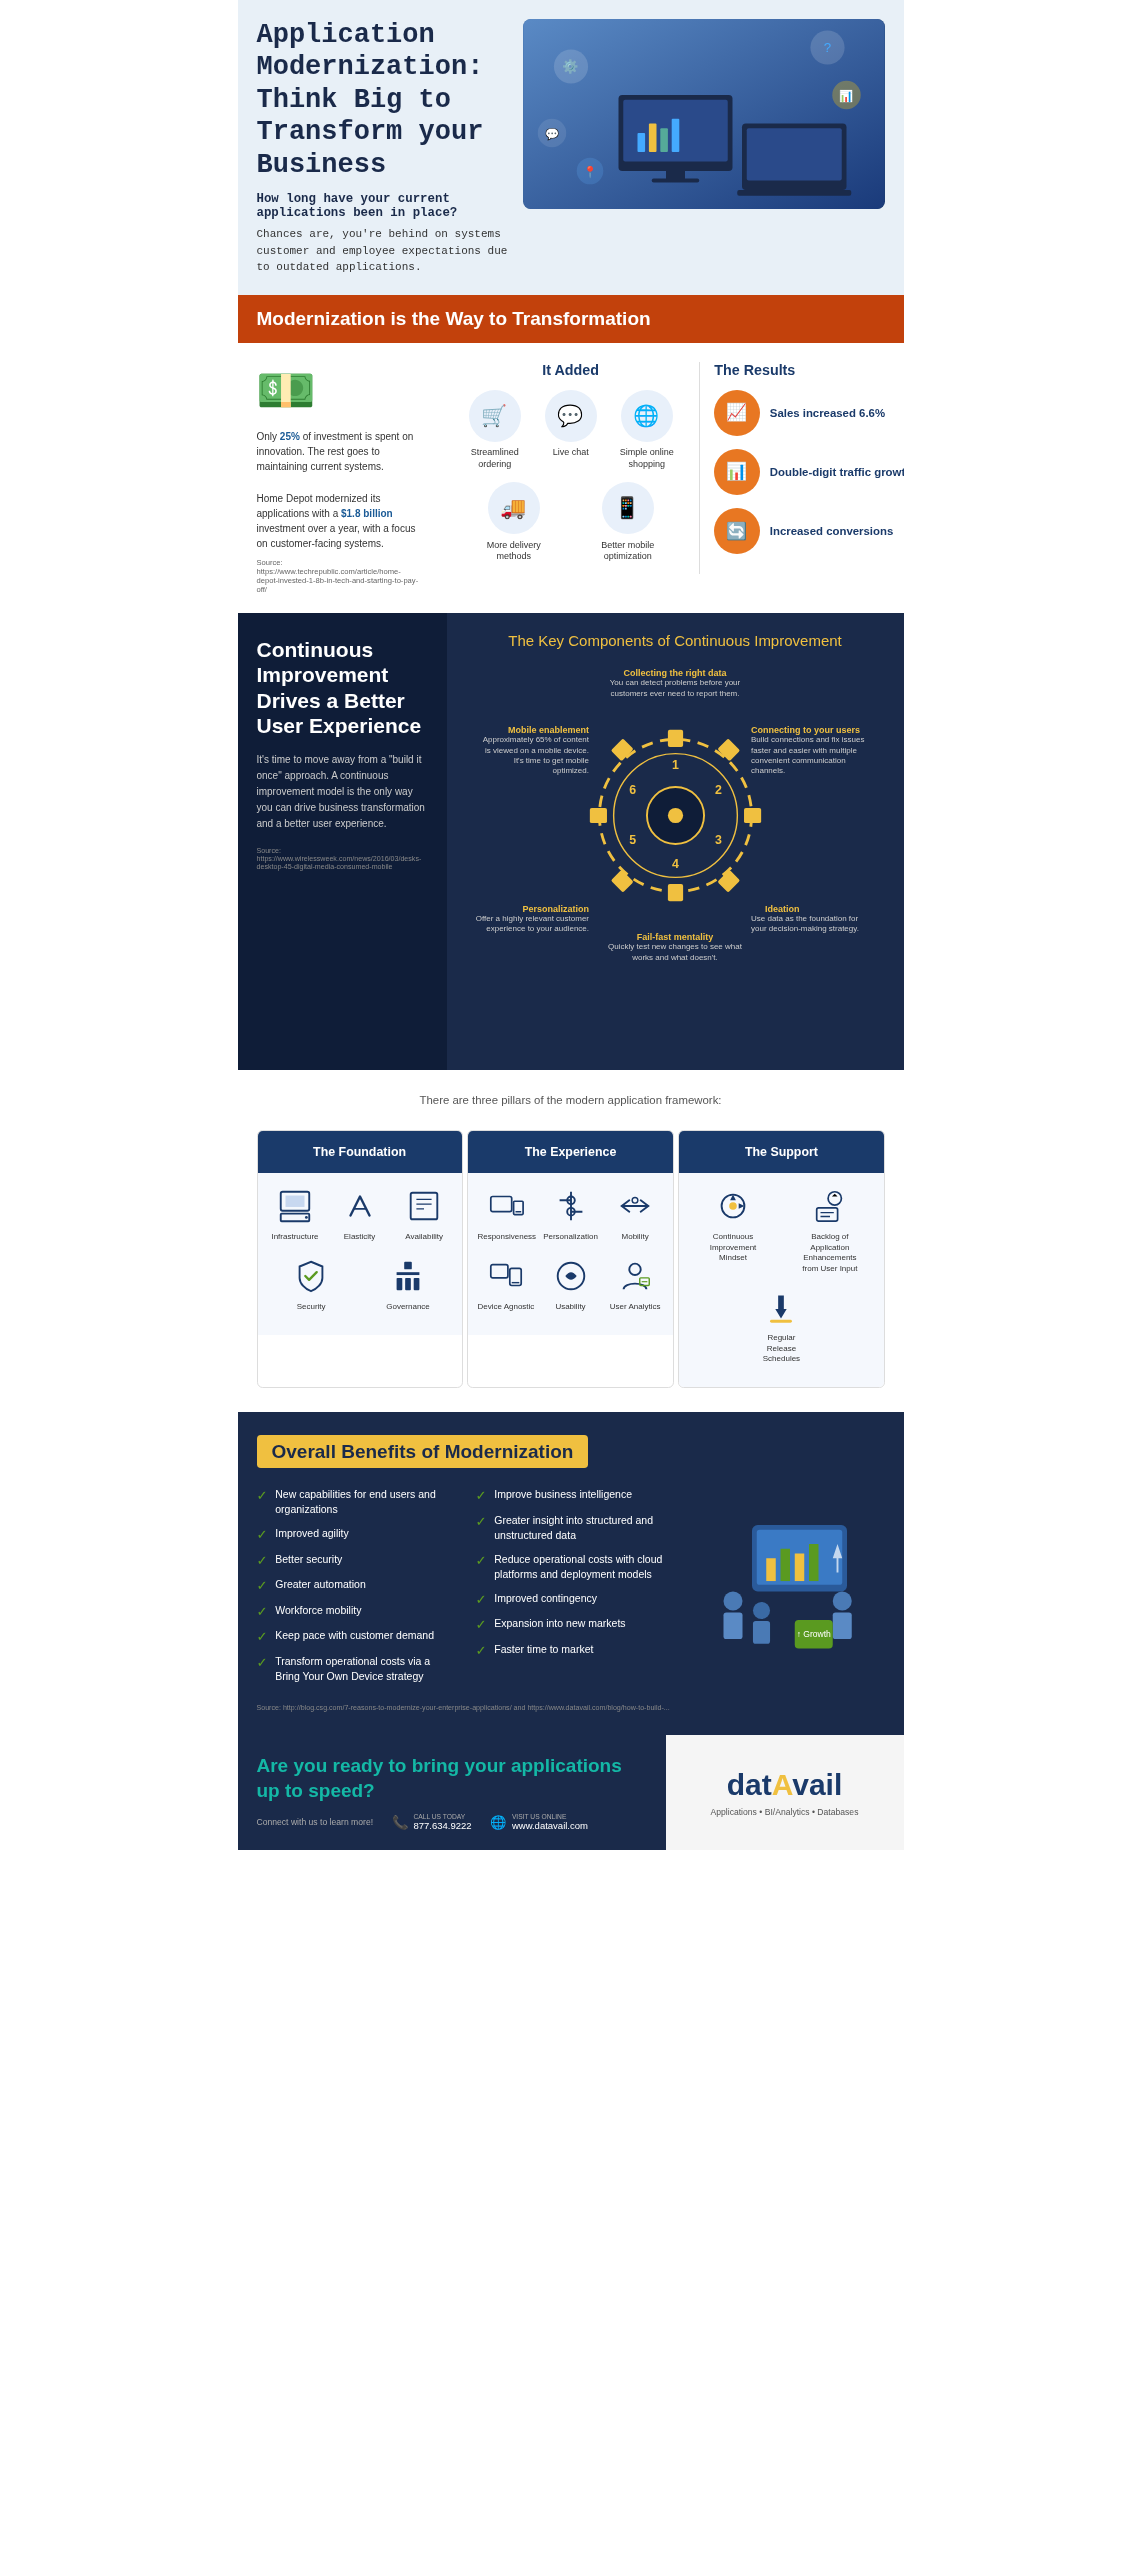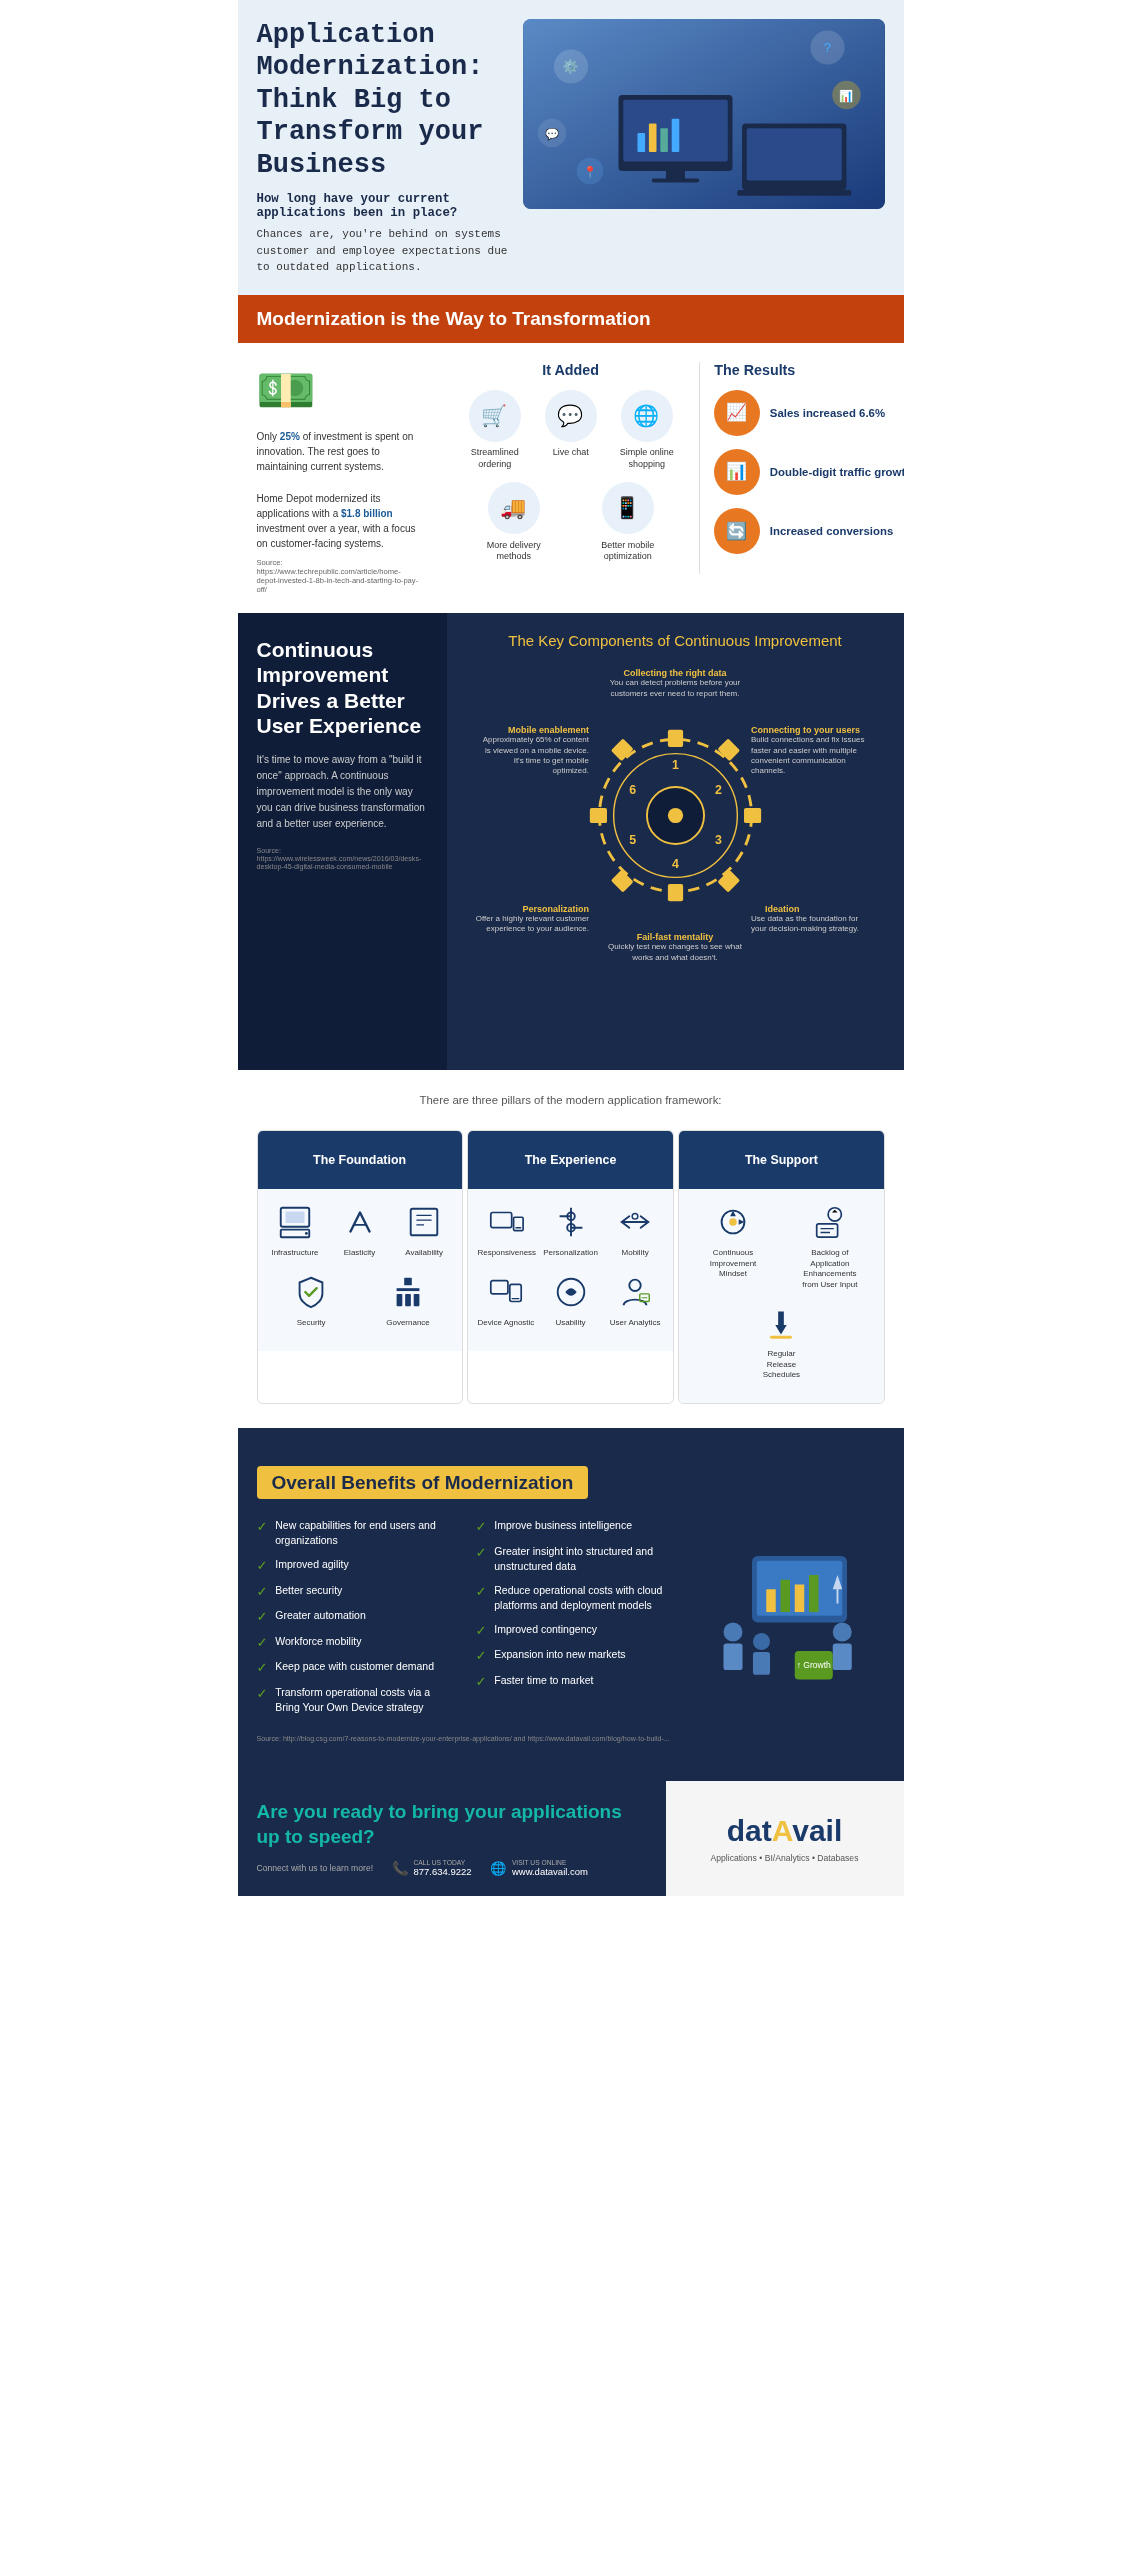--- a/index.html
+++ b/index.html
@@ -218,21 +218,21 @@
     .maf-pillar {
       flex: 1;
       border: 1px solid #ddd;
       border-radius: 5.7px;
       overflow: hidden;
     }
     .maf-pillar-header {
       background: #1a3a6a;
       color: white;
       text-align: center;
-      padding: 22px;
+      padding: 14px;
       font-size: 12.4px;
       font-weight: bold;
     }
     .maf-pillar-body {
       padding: 11.4px 7.6px;
       background: #f5f8fd;
     }
     .maf-icon-row {
       display: flex;
       justify-content: space-around;
@@ -255,21 +255,21 @@
     }
     .maf-icon-label {
       font-size: 8px;
       color: #333;
       line-height: 1.3;
     }
 
     
     .benefits-section {
       background: #1a2a4a;
-      padding: 38px 19px;
+      padding: 23px 19px;
     }
     .benefits-header {
       background: #f0c040;
       display: inline-block;
       padding: 5.7px 15px;
       border-radius: 3.8px;
       margin-bottom: 19px;
     }
     .benefits-header-text {
       font-size: 19px;

